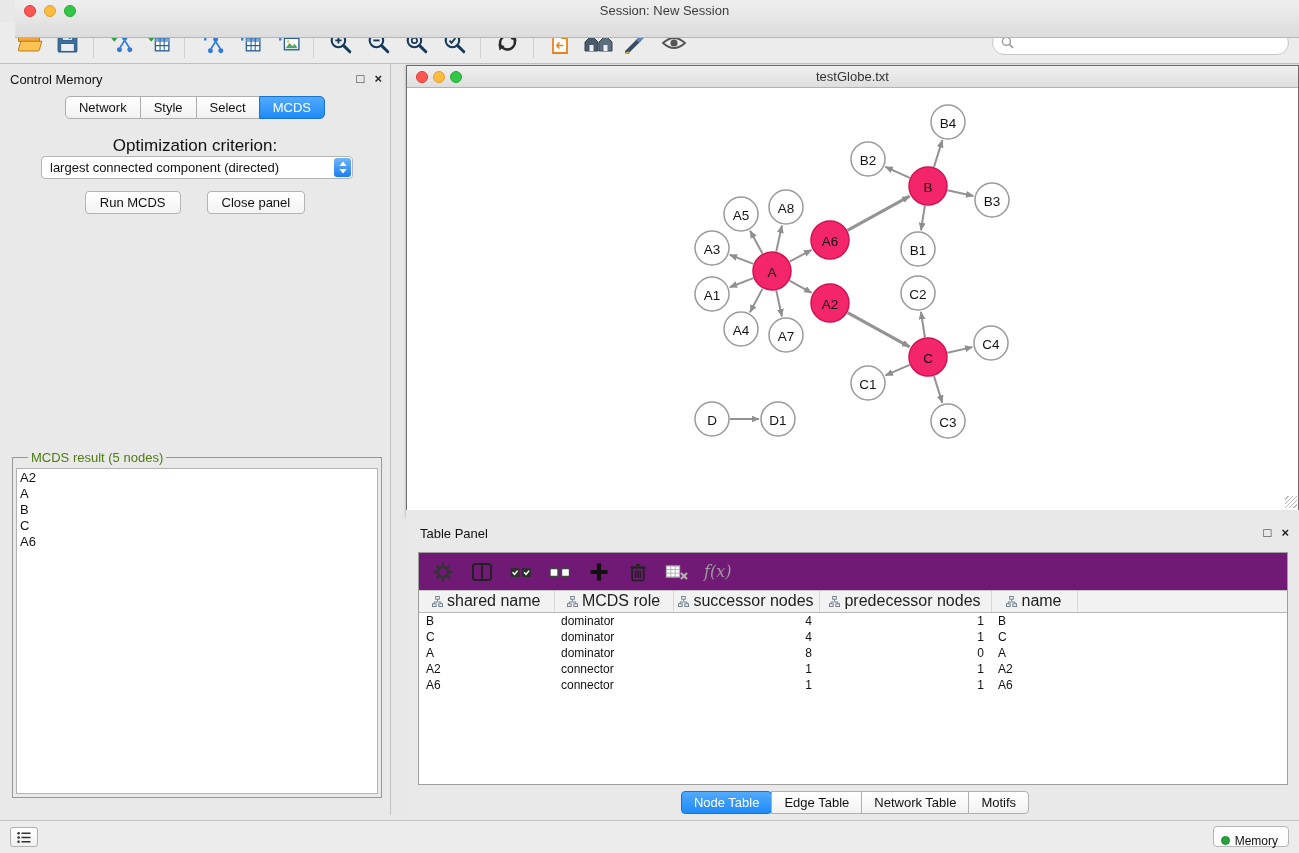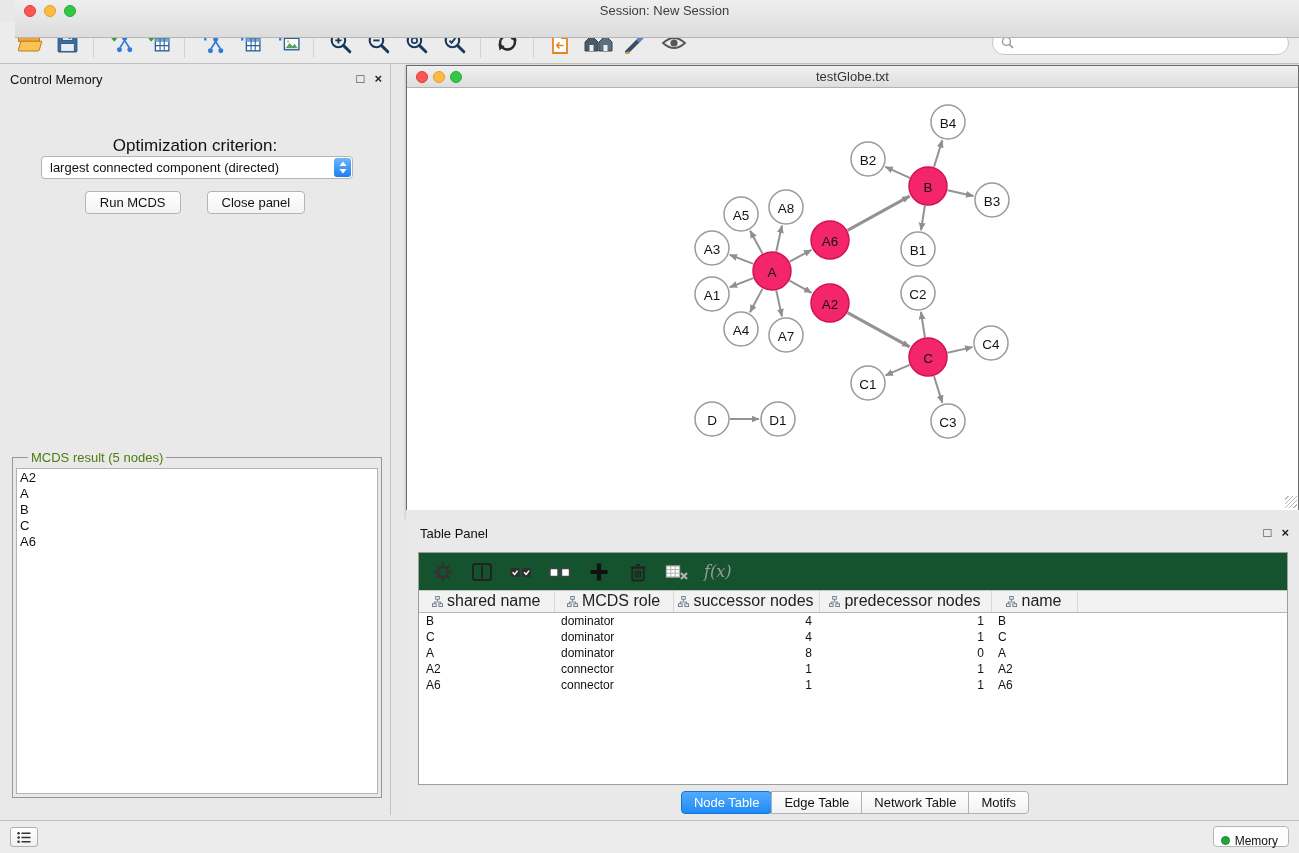--- a/index.html
+++ b/index.html
@@ -54,21 +54,21 @@
   .nw-titlebar{position:relative;height:22px;background:linear-gradient(#f0f0f0,#dedede);border-bottom:1px solid #b2b2b2;display:flex;align-items:center;justify-content:center;font-size:13px;color:#333}
   .nw-traffic{position:absolute;left:9px;top:5px;display:flex;gap:5px}
   .nw-content{position:relative;width:100%;height:421px;background:#fff;overflow:hidden}
   .resize-grip{position:absolute;right:1px;bottom:1px;width:12px;height:12px;background:repeating-linear-gradient(135deg,transparent,transparent 2px,#b9b9b9 2px,#b9b9b9 3px)}
   .graph-svg text{font-family:"Liberation Sans","DejaVu Sans",sans-serif}
 
   
   .table-panel{position:absolute;left:406px;top:518px;width:893px;height:297px;background:#e9e9e9}
   .tp-head{position:absolute;left:14px;top:6px;right:10px;height:18px;display:flex;align-items:center;font-size:13px;color:#111}
   .tp-box{position:absolute;left:12px;top:34px;width:870px;height:233px;border:1px solid #9e9e9e;background:#fff;display:flex;flex-direction:column}
-  .tp-toolbar{height:38px;background:#14532d;border-bottom:1px solid #c6c6c6;display:flex;align-items:center;gap:15px;padding:0 12px;flex:0 0 auto}
+  .tp-toolbar{height:38px;background:#701a75;border-bottom:1px solid #c6c6c6;display:flex;align-items:center;gap:15px;padding:0 12px;flex:0 0 auto}
   .tp-tool{width:24px;height:24px;display:flex;align-items:center;justify-content:center;cursor:pointer}
   .fx-label{font-size:16px;font-style:italic;font-family:"DejaVu Serif","Liberation Serif",serif;color:#9c9c9c;cursor:pointer}
   .tp-tablewrap{flex:1;overflow:hidden;background:#fff}
   table.data{border-collapse:collapse;width:100%;table-layout:fixed}
   table.data th{height:21px;background:#f2f2f2;border-bottom:1px solid #b7b7b7;border-right:1px solid #d8d8d8;font-size:16px;font-weight:normal;color:#222;text-align:center;white-space:nowrap;overflow:hidden}
   table.data th svg{vertical-align:-1px;margin-right:4px}
   table.data th.colF{border-right:none}
   table.data td{font-size:12px;color:#111;padding:1px 7px;height:15px;white-space:nowrap;overflow:hidden}
   table.data td.c2,table.data td.c3{text-align:right}
   .tp-tabs{position:absolute;left:0;top:273px;width:100%;display:flex;justify-content:center}
@@ -233,20 +233,26 @@
   </div>
 
   <div class="control-panel">
     <div class="panel-head">
       <span>Control Memory</span>
       <span class="win-btns">
         <span class="win-btn float">□</span>
         <span class="win-btn">×</span>
       </span>
     </div>
+    <div class="cp-tabs">
+        <div class="cp-tab">Network</div>
+        <div class="cp-tab">Style</div>
+        <div class="cp-tab">Select</div>
+        <div class="cp-tab active">MCDS</div>
+      </div>
     <div class="opt-label">Optimization criterion:</div>
     <div class="dropdown">
       <span class="dd-text">largest connected component (directed)</span>
       <span class="dd-stepper">
         <svg width="10" height="15" viewBox="0 0 10 15">
             <path d="M5 1.5 L8.6 6 H1.4 Z" fill="#fff"></path>
             <path d="M5 13.5 L1.4 9 H8.6 Z" fill="#fff"></path>
           </svg>
       </span>
     </div>

